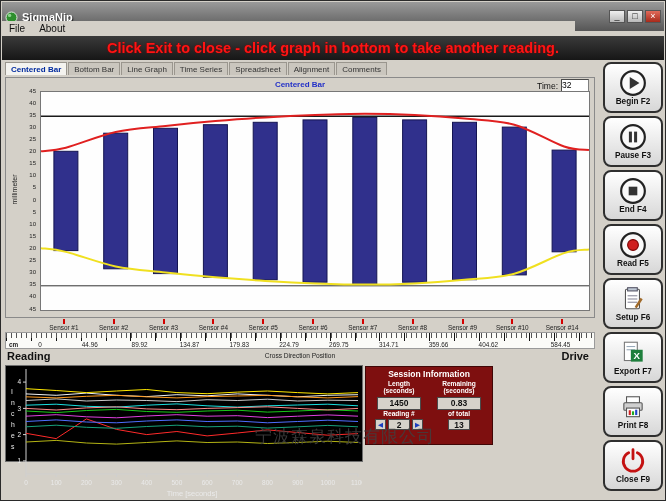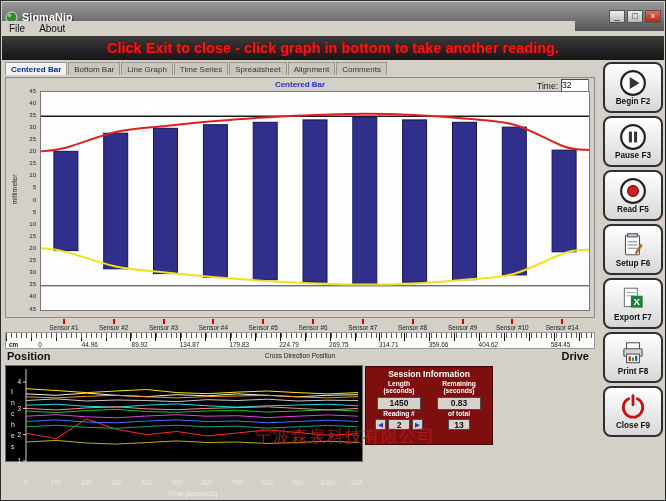--- a/index.html
+++ b/index.html
@@ -54,21 +54,21 @@
   .arrow-btn{width:11px;height:11px;background:#d6d2ca;border:1px solid #4a4a4a;color:#1a3fbf;font-size:6.5px;line-height:10px;text-align:center;cursor:pointer;box-sizing:border-box;}
   .read-val{width:22px;height:11px;background:#d6d2ca;border:1px solid #4a4a4a;color:#111;font-size:8.5px;font-weight:bold;line-height:11px;text-align:center;box-sizing:border-box;}
   
   .logo{position:absolute;left:428px;top:386px;width:64px;height:54px;background:linear-gradient(135deg,#4a4a4a,#101010);border:2px solid #2f9a2f;box-sizing:border-box;}
   
   .btncol{position:absolute;left:599px;top:61px;width:66px;}
   .abtn{width:60px;height:51px;margin:0 auto 3px auto;border:2px solid #2f2f2f;border-radius:8px;background:linear-gradient(180deg,#ffffff,#d7d7d7);display:flex;flex-direction:column;align-items:center;justify-content:center;cursor:pointer;box-sizing:border-box;}
   .abtn-icon{width:28px;height:28px;}
   .abtn-icon svg{width:28px;height:28px;display:block;}
   .abtn-label{font-size:8.2px;font-weight:bold;color:#111;margin-top:0px;white-space:nowrap;}
-  .watermark{position:absolute;left:214px;top:424px;width:260px;text-align:center;font-size:17px;letter-spacing:1px;color:#b91c1c;opacity:.85;z-index:6;pointer-events:none;}
+  .watermark{position:absolute;left:214px;top:424px;width:260px;text-align:center;font-size:17px;letter-spacing:1px;color:#404040;opacity:.85;z-index:6;pointer-events:none;}
 </style>
 </head>
 <body>
 
 <div class="window">
 
   <div class="titlebar">
     <span class="title-icon">
       <svg viewBox="0 0 13 13">
           <circle cx="6.5" cy="6.5" r="5.5" fill="#2e8f2e" stroke="#dfeadf" stroke-width="1"></circle>
@@ -184,21 +184,21 @@
         <span class="ruler-num" style="left: 233.3px;">179.83</span>
         <span class="ruler-num" style="left: 283.1px;">224.79</span>
         <span class="ruler-num" style="left: 332.9px;">269.75</span>
         <span class="ruler-num" style="left: 382.7px;">314.71</span>
         <span class="ruler-num" style="left: 432.5px;">359.66</span>
         <span class="ruler-num" style="left: 482.4px;">404.62</span>
         <span class="ruler-num" style="left: 554.6px;">584.45</span>
       </div>
 
     <div class="pos-row">
-      <span class="tending">Position</span>
+      <span class="tending">Reading</span>
       <span class="cross">Cross Direction Position</span>
       <span class="drive">Drive</span>
     </div>
 
     <div class="bchart" id="bottom-chart"><svg viewBox="0 0 356 133" width="356" height="133">
           <line x1="20" y1="3" x2="20" y2="108" stroke="#cfcfcf" stroke-width="1"></line>
           <line x1="20" y1="108" x2="352" y2="108" stroke="#cfcfcf" stroke-width="1"></line>
           <line x1="20.0" y1="108" x2="20.0" y2="111" stroke="#cfcfcf"></line>
           <text x="20.0" y="119" text-anchor="middle" font-size="6.5" fill="#eaeaea" font-family="Liberation Sans,sans-serif">0</text>
           <line x1="50.2" y1="108" x2="50.2" y2="111" stroke="#cfcfcf"></line>
@@ -295,20 +295,29 @@
             <rect x="9.2" y="8" width="2.8" height="10" fill="#333"></rect>
             <rect x="14" y="8" width="2.8" height="10" fill="#333"></rect>
           </svg>
         </div>
         <span class="abtn-label">Pause F3</span>
       </div>
       <div class="abtn">
         <div class="abtn-icon">
           <svg viewBox="0 0 26 26">
             <circle cx="13" cy="13" r="11" fill="#fafafa" stroke="#222" stroke-width="2"></circle>
+            <rect x="9" y="9" width="8" height="8" fill="#333"></rect>
+          </svg>
+        </div>
+        <span class="abtn-label">End F4</span>
+      </div>
+      <div class="abtn">
+        <div class="abtn-icon">
+          <svg viewBox="0 0 26 26">
+            <circle cx="13" cy="13" r="11" fill="#fafafa" stroke="#222" stroke-width="2"></circle>
             <circle cx="13" cy="13" r="5" fill="#cf1f1f" stroke="#7a0000"></circle>
           </svg>
         </div>
         <span class="abtn-label">Read F5</span>
       </div>
       <div class="abtn">
         <div class="abtn-icon">
           <svg viewBox="0 0 26 26">
             <rect x="6" y="4" width="13" height="18" rx="1" fill="#fff" stroke="#555"></rect>
             <rect x="8" y="2.5" width="9" height="3" fill="#bfc8d4" stroke="#556"></rect>

